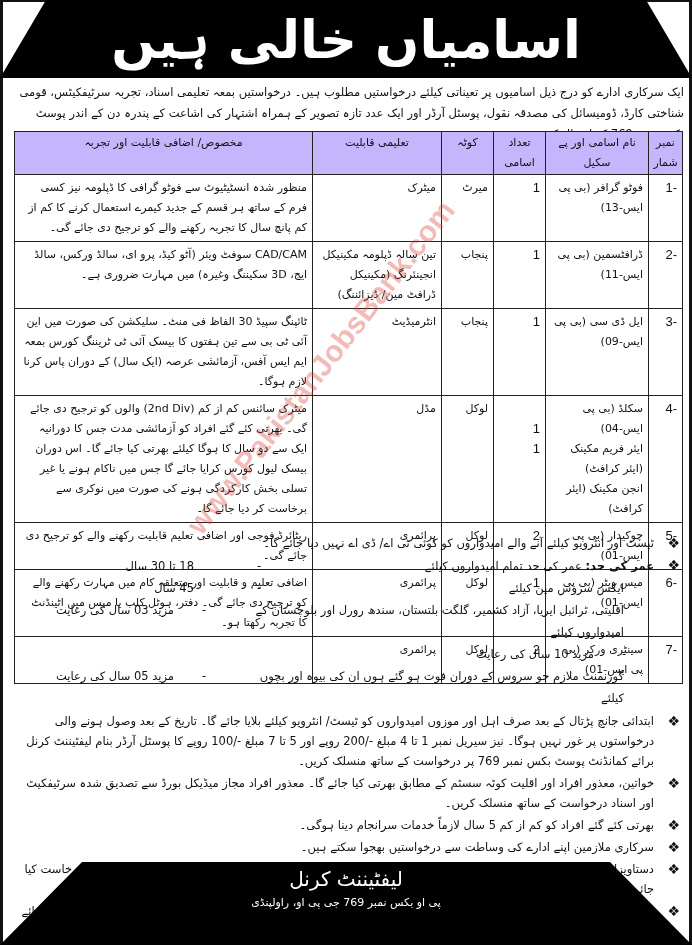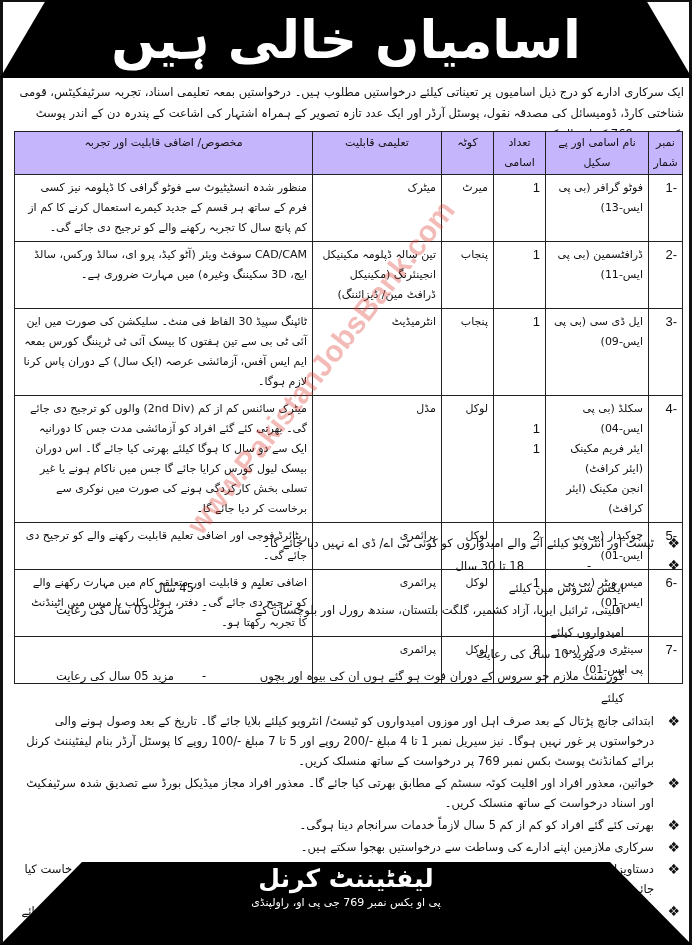--- a/index.html
+++ b/index.html
@@ -24,21 +24,21 @@
   .note { position: relative; padding-right: 30px; line-height: 20px; text-align: right; margin-bottom: 2px; }
   .bullet { position: absolute; right: 4px; top: 0; font-size: 14px; }
   .age-row { display: flex; direction: rtl; line-height: 22px; }
   .age-label { width: 330px; padding-right: 30px; }
   .age-dash { width: 130px; text-align: center; }
   .age-val { flex: 1; }
 
   .bottom-banner { position: absolute; left: 0; top: 862px; width: 692px; height: 83px; }
   .bottom-banner svg { position: absolute; left: 0; top: 0; }
   .sig { position: absolute; left: 0; top: 866px; width: 692px; text-align: center; color: #fff; direction: rtl; }
-  .sig-title { font-size: 25px; font-weight: bold; letter-spacing: 3px; line-height: 26px; }
+  .sig-title { font-size: 20px; font-weight: normal; letter-spacing: 3px; line-height: 26px; }
   .sig-line { font-size: 12px; line-height: 18px; }
   .sig-addr { font-size: 11px; line-height: 22px; }
 
   .watermark { position: absolute; left: 180px; top: 520px; transform: rotate(-52deg); transform-origin: left top; color: rgba(220,60,50,0.35); font-family: "Liberation Sans", sans-serif; font-size: 30px; font-weight: bold; white-space: nowrap; pointer-events: none; }
 </style>
 </head>
 <body>
 
 <div class="frame"></div>
 
@@ -139,20 +139,21 @@
 </table>
 
 <div class="notes">
   <div class="note">
     <span class="bullet">❖</span>
     <span>ٹیسٹ اور انٹرویو کیلئے آنے والے امیدواروں کو کوئی ٹی اے/ ڈی اے نہیں دیا جائے گا۔</span>
   </div>
   <div class="note">
     <span class="bullet">❖</span>
     <div class="age-row">
+      <span class="age-label" style="padding-right:0"><b>عمر کی حد:</b> <span>عمر کی حد تمام امیدواروں کیلئے</span></span>
       <span class="age-dash">-</span>
       <span class="age-val">18 تا 30 سال</span>
     </div>
     <div class="age-row">
       <span class="age-label">ایکس سروس مین کیلئے</span>
       <span class="age-dash">-</span>
       <span class="age-val">45 سال</span>
     </div>
     <div class="age-row">
       <span class="age-label" style="width:420px">اقلیتی، ٹرائبل ایریا، آزاد کشمیر، گلگت بلتستان، سندھ رورل اور بلوچستان کے امیدواروں کیلئے</span>

